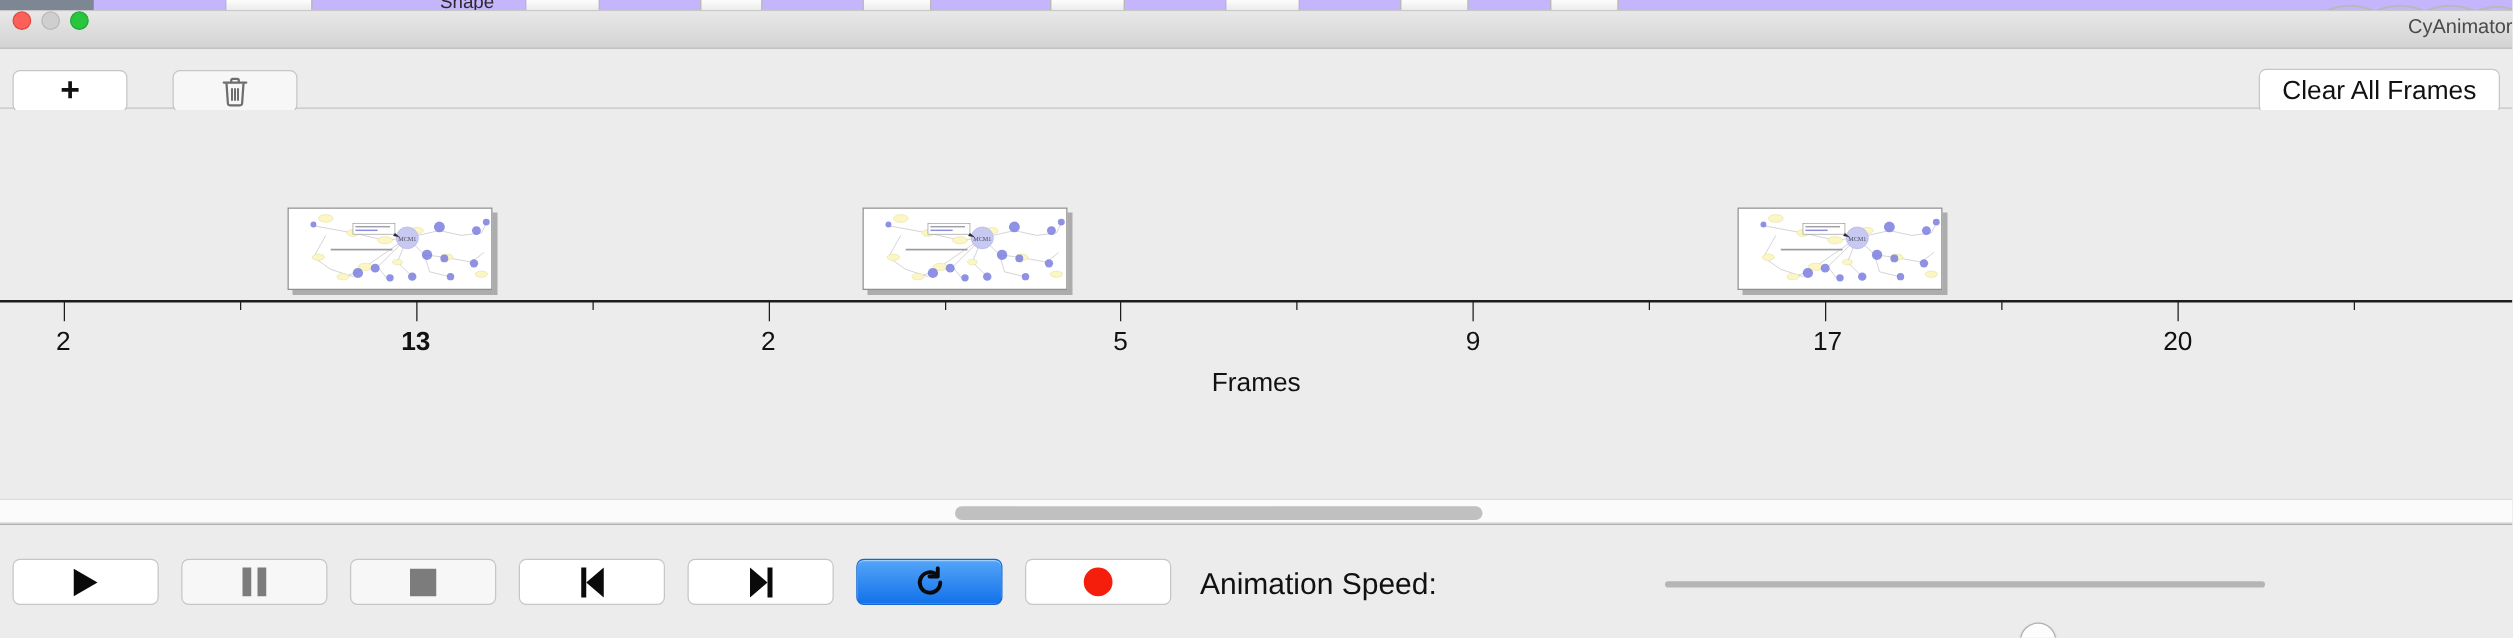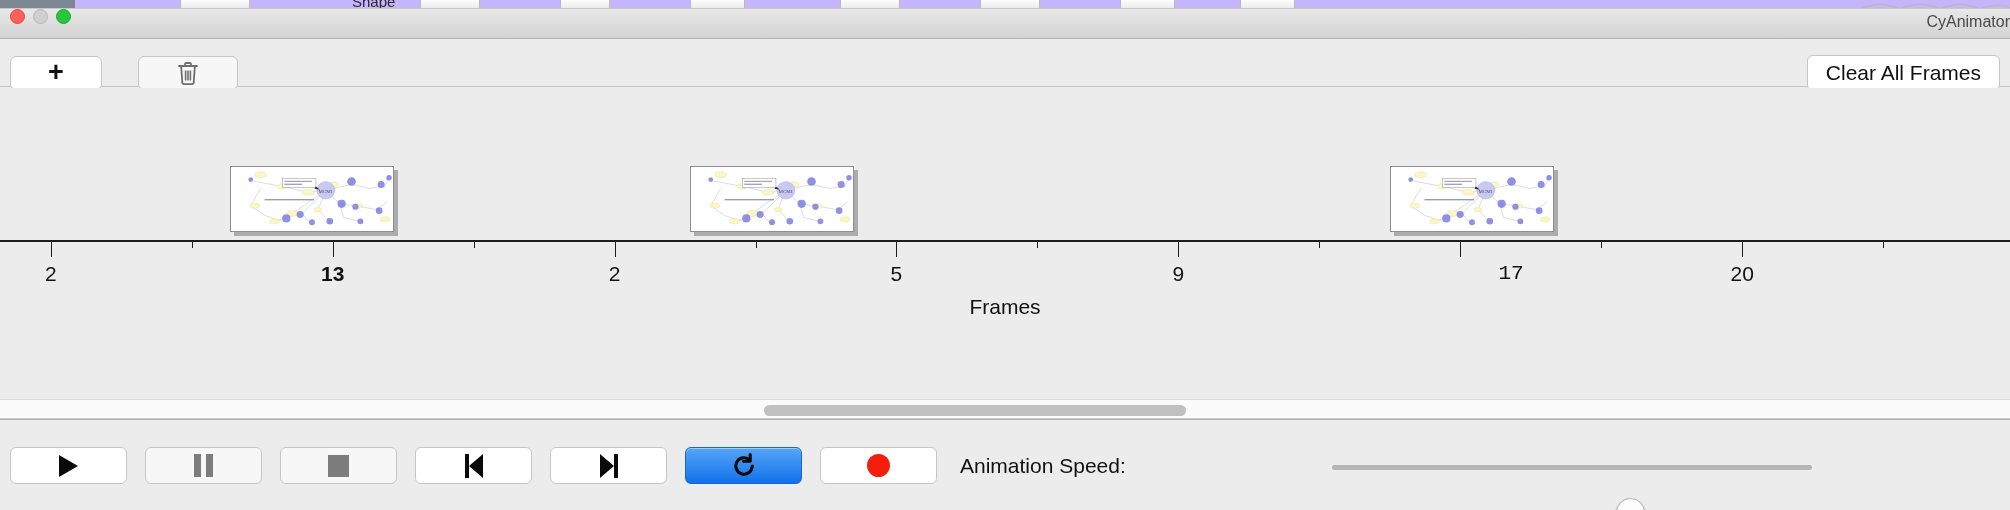--- a/index.html
+++ b/index.html
@@ -161,21 +161,21 @@
   .glyph-prev i { width: 0; height: 0; border-right: 14px solid #0a0a0a;
                   border-top: 12px solid transparent; border-bottom: 12px solid transparent; }
   .glyph-prev b { width: 4px; height: 24px; background: #0a0a0a; display: block; }
   .glyph-next b { width: 4px; height: 24px; background: #0a0a0a; display: block; }
   .glyph-next i { width: 0; height: 0; border-left: 14px solid #0a0a0a;
                   border-top: 12px solid transparent; border-bottom: 12px solid transparent; }
   .glyph-record { width: 23px; height: 23px; border-radius: 50%; background: #f51d0c; }
 
   .speed-label {
     position: absolute; left: 960px; top: 34px;
-    font-size: 21px; color: #111; white-space: nowrap;
+    font-size: 24px; color: #111; white-space: nowrap;
   }
   .speed-track {
     position: absolute; left: 1332px; top: 45px; width: 480px; height: 5px;
     background: #b5b5b5; border-radius: 3px;
   }
   .speed-thumb {
     position: absolute; left: 1632px; top: 33px; width: 29px; height: 29px;
     border-radius: 50%; background: #fdfdfd; border: 1px solid #b2b2b2;
     box-shadow: 0 1px 2px rgba(0,0,0,.22);
   }
@@ -238,21 +238,21 @@
           <div class="tick-label" style="left: 50.7433px; top: 174px;">2</div>
           <div class="tick major" style="left: 332.651px; top: 152px;"></div>
           <div class="tick-label" style="left: 332.651px; top: 174px; font-weight: bold;">13</div>
           <div class="tick major" style="left: 614.558px; top: 152px;"></div>
           <div class="tick-label" style="left: 614.558px; top: 174px;">2</div>
           <div class="tick major" style="left: 896.466px; top: 152px;"></div>
           <div class="tick-label" style="left: 896.466px; top: 174px;">5</div>
           <div class="tick major" style="left: 1178.37px; top: 152px;"></div>
           <div class="tick-label" style="left: 1178.37px; top: 174px;">9</div>
           <div class="tick major" style="left: 1460.28px; top: 152px;"></div>
-          <div class="tick-label" style="left: 1511px; top: 174px; font-family: Liberation Mono, monospace;">17</div>
+          <div class="tick-label" style="left: 1462px; top: 174px;">17</div>
           <div class="tick major" style="left: 1742.19px; top: 152px;"></div>
           <div class="tick-label" style="left: 1742.19px; top: 174px;">20</div>
           <div class="tick minor" style="left: 191.697px; top: 152px;"></div>
           <div class="tick minor" style="left: 473.604px; top: 152px;"></div>
           <div class="tick minor" style="left: 755.512px; top: 152px;"></div>
           <div class="tick minor" style="left: 1037.42px; top: 152px;"></div>
           <div class="tick minor" style="left: 1319.33px; top: 152px;"></div>
           <div class="tick minor" style="left: 1601.23px; top: 152px;"></div>
           <div class="tick minor" style="left: 1883.14px; top: 152px;"></div>
         </div>

